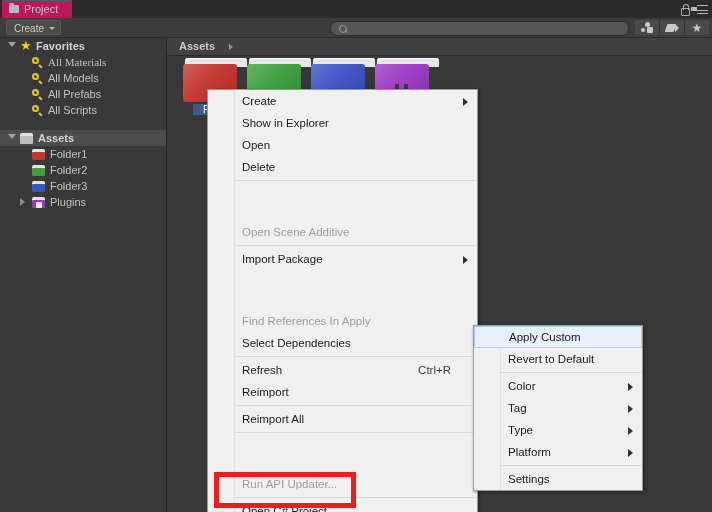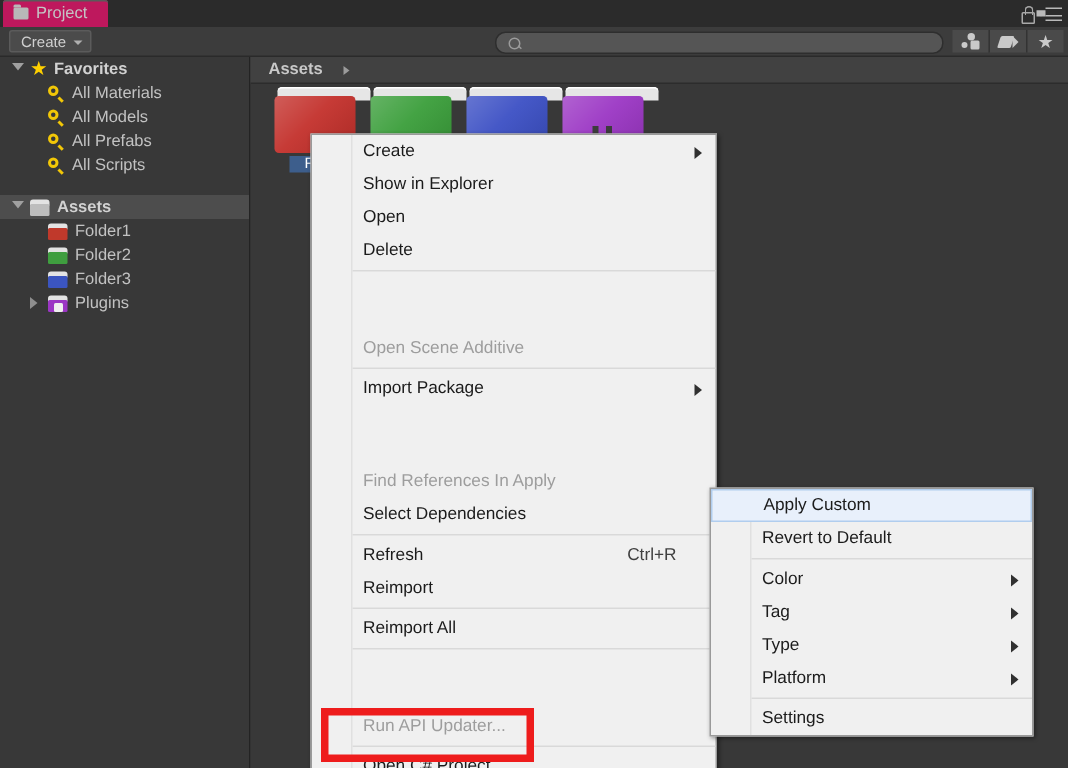--- a/index.html
+++ b/index.html
@@ -116,21 +116,21 @@
   }
   .menu .stripe{position:absolute;left:0;top:0;bottom:0;width:26px;background:#f0f0f0;border-right:1px solid #e0e0e0;}
   .mi{position:relative;height:22px;line-height:22px;padding-left:34px;white-space:nowrap;}
   .mi.dis{color:#9d9d9d;margin-top:40px;}
   .mi .sk{position:absolute;right:26px;top:0;color:#404040;}
   .mi .sub{position:absolute;right:9px;top:8px;width:0;height:0;border-top:4px solid transparent;border-bottom:4px solid transparent;border-left:5px solid #303030;}
   .mi.hi{background:#e8f0fb;border:1px solid #b0cdee;box-sizing:border-box;line-height:20px;}
   .msep{height:1px;background:#d9d9d9;margin:2px 0 2px 26px;}
 
   .ctx-main{left:207px;top:89px;width:271px;}
-  .ctx-sub{left:473px;top:325px;width:216px;}
+  .ctx-sub{left:473px;top:325px;width:170px;}
 
   
   .anno{position:absolute;left:214px;top:472px;width:142px;height:36px;border:5px solid #ee1c1c;box-sizing:border-box;}
 </style>
 </head>
 <body>
 
 <div id="root">
 
   <div class="tabstrip">
@@ -181,21 +181,21 @@
   <div class="tree">
 
     <div class="trow" style="top:0;">
       <span class="arrow down" style="left:8px;"></span>
       <span class="star-ico" style="left:20px;">★</span>
       <span class="lbl bold" style="left:36px;">Favorites</span>
     </div>
 
     <div class="trow">
       <span class="mag-ico" style="left:32px;"></span>
-      <span class="lbl" style="left:48px;">All Materials</span>
+      <span class="lbl" style="left:48px;font-family:Liberation Serif, serif;">All Materials</span>
     </div>
     <div class="trow">
       <span class="mag-ico" style="left:32px;"></span>
       <span class="lbl" style="left:48px;">All Models</span>
     </div>
     <div class="trow">
       <span class="mag-ico" style="left:32px;"></span>
       <span class="lbl" style="left:48px;">All Prefabs</span>
     </div>
     <div class="trow">

